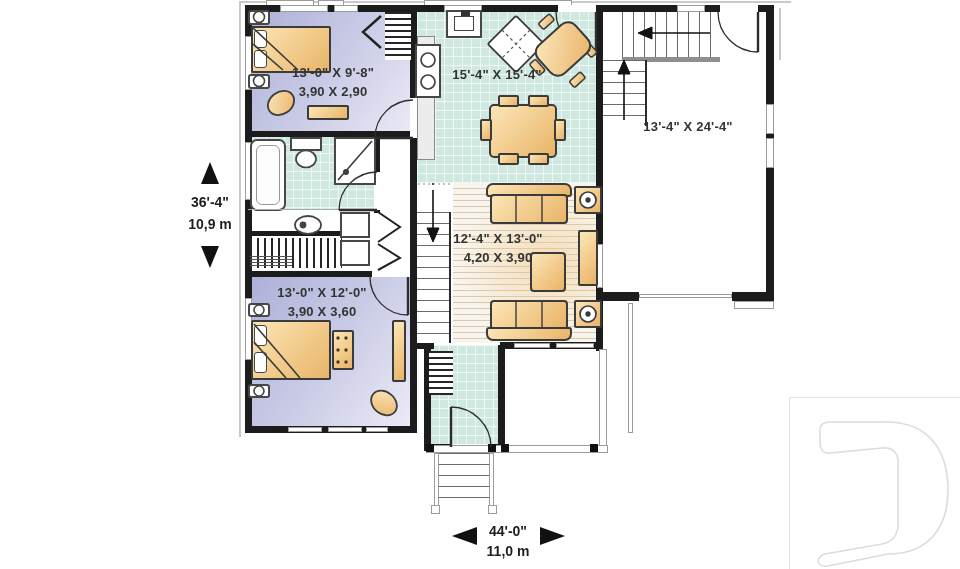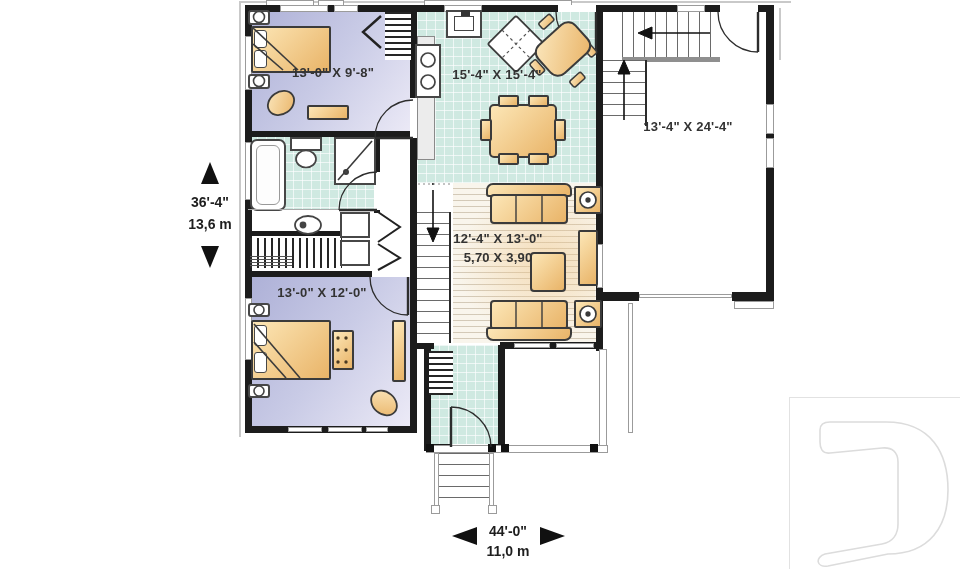--- a/index.html
+++ b/index.html
@@ -293,38 +293,40 @@
       <line x1="624" y1="120" x2="624" y2="74" stroke-width="1.6"></line>
       <polygon points="618,74 630,74 624,60"></polygon>
     </g>
     <g stroke="#888" stroke-width="1.2" stroke-dasharray="2,3">
       <line x1="418" y1="184" x2="450" y2="184"></line>
     </g>
   </svg>
 
   <div class="rlabel" style="left:253px;top:64px;width:160px">
     <div>13'-0" X 9'-8"</div>
+    <div>3,90 X 2,90</div>
   </div>
   <div class="rlabel" style="left:417px;top:66px;width:160px">
     <div>15'-4" X 15'-4"</div>
   </div>
   <div class="rlabel" style="left:608px;top:118px;width:160px">
     <div>13'-4" X 24'-4"</div>
   </div>
   <div class="rlabel" style="left:418px;top:230px;width:160px">
     <div>12'-4" X 13'-0"</div>
-    <div>5,70 X 3,90</div>
+    <div>4,20 X 3,90</div>
   </div>
   <div class="rlabel" style="left:242px;top:284px;width:160px">
     <div>13'-0" X 12'-0"</div>
+    <div>3,90 X 3,60</div>
   </div>
 
   <div class="tri" style="left:201px;top:162px;border-left:9px solid transparent;border-right:9px solid transparent;border-bottom:22px solid #111"></div>
   <div class="dim" style="left:165px;top:194px;width:90px">36'-4"</div>
-  <div class="dim" style="left:165px;top:216px;width:90px">13,6 m</div>
+  <div class="dim" style="left:165px;top:216px;width:90px">10,9 m</div>
   <div class="tri" style="left:201px;top:246px;border-left:9px solid transparent;border-right:9px solid transparent;border-top:22px solid #111"></div>
 
   <div class="tri" style="left:452px;top:527px;border-top:9px solid transparent;border-bottom:9px solid transparent;border-right:25px solid #111"></div>
   <div class="dim" style="left:478px;top:523px;width:60px">44'-0"</div>
   <div class="dim" style="left:476px;top:543px;width:64px">11,0 m</div>
   <div class="tri" style="left:540px;top:527px;border-top:9px solid transparent;border-bottom:9px solid transparent;border-left:25px solid #111"></div>
 
   <div id="logo">
     
     <svg width="171" height="172" viewBox="0 0 171 172">

